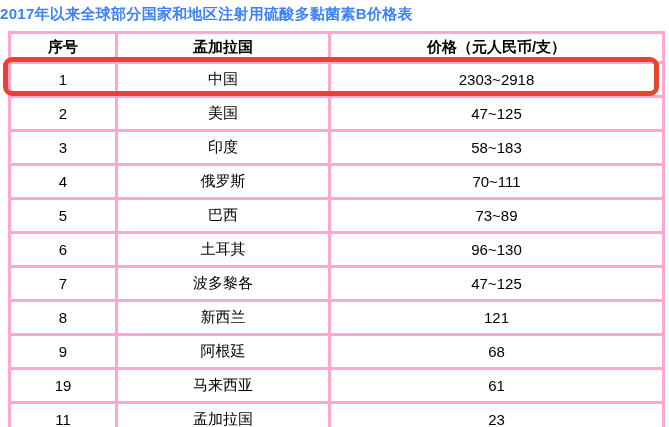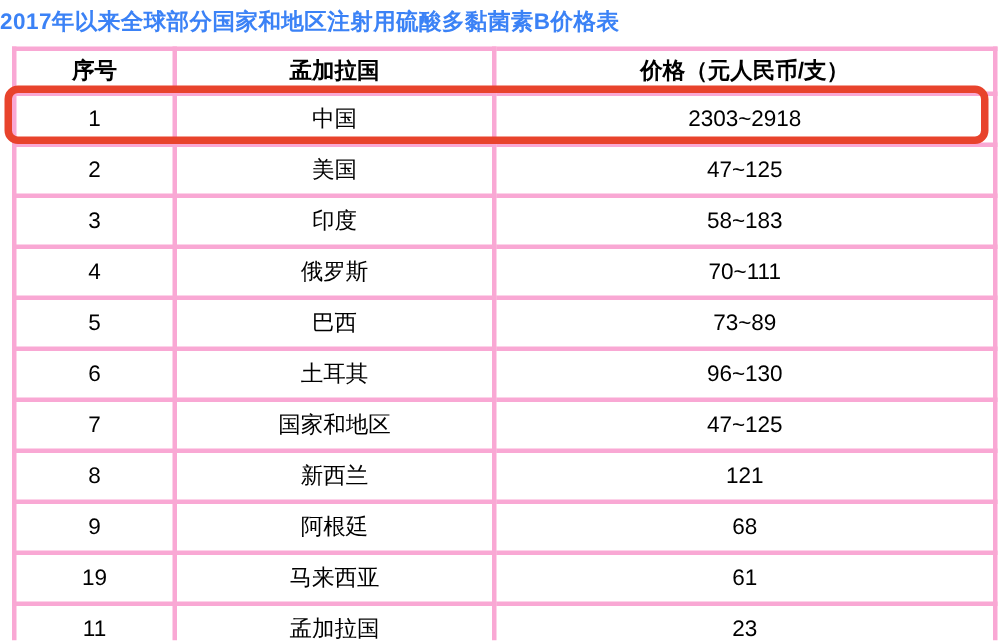--- a/index.html
+++ b/index.html
@@ -121,21 +121,21 @@
           <td>巴西</td>
           <td>73~89</td>
         </tr>
         <tr>
           <td>6</td>
           <td>土耳其</td>
           <td>96~130</td>
         </tr>
         <tr>
           <td>7</td>
-          <td>国家和地区</td>
+          <td>波多黎各</td>
           <td>47~125</td>
         </tr>
         <tr>
           <td>8</td>
           <td>新西兰</td>
           <td>121</td>
         </tr>
         <tr>
           <td>9</td>
           <td>阿根廷</td>

